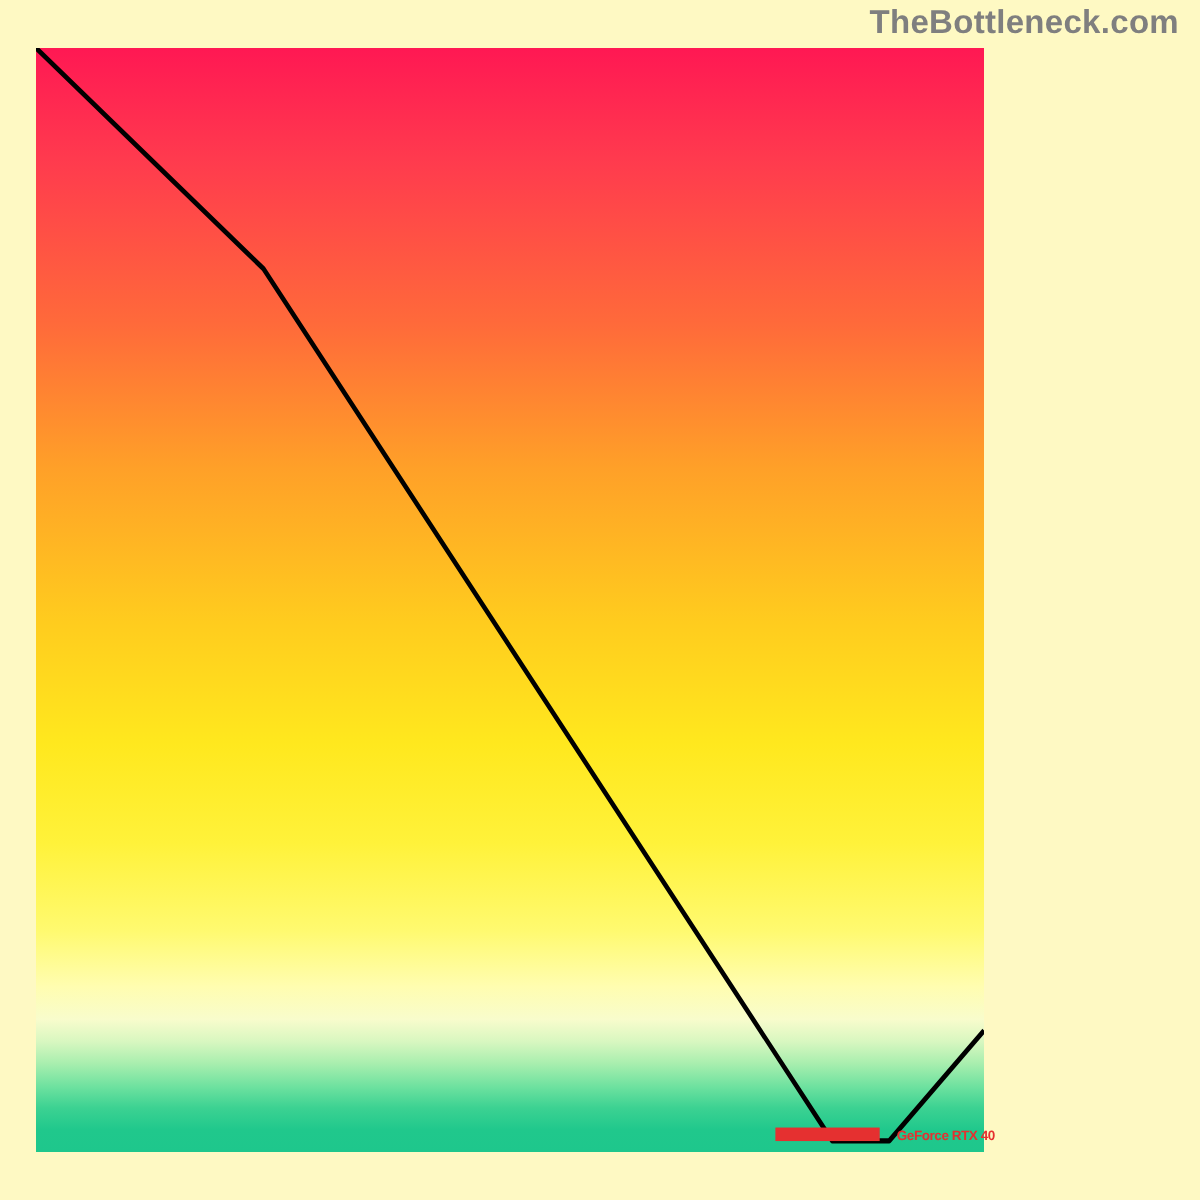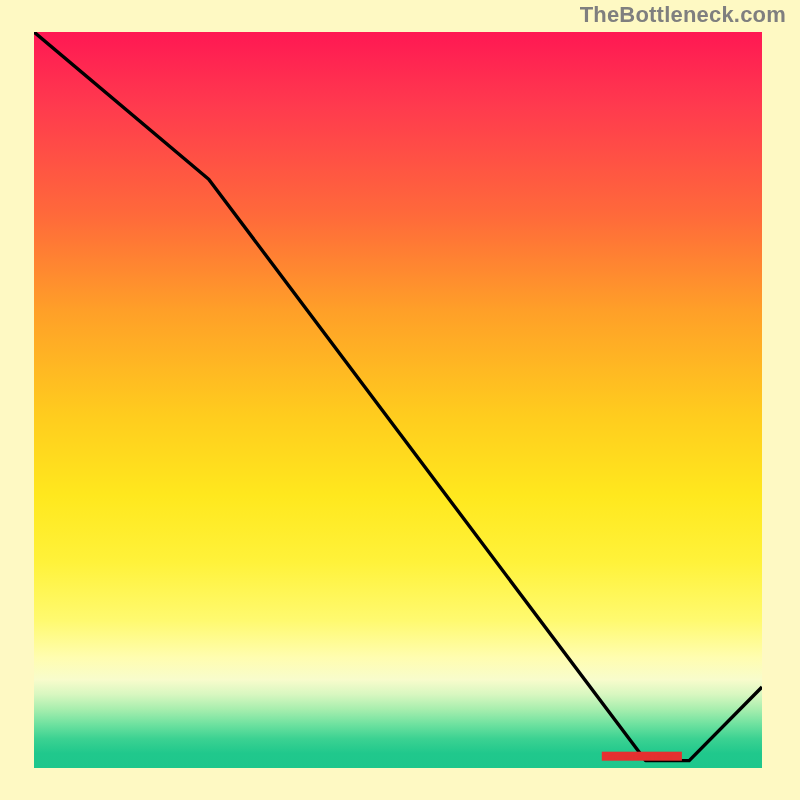--- a/index.html
+++ b/index.html
@@ -22,23 +22,23 @@
     top: 2px;
     right: 14px;
     color: #7f7f7f;
     font-size: 22px;
     font-weight: 600;
     letter-spacing: 0.2px;
     font-family: Arial, sans-serif;
   }
   .plot-area {
     position: absolute;
-    left: 34px;
+    left: 24px;
     top: 32px;
-    width: 728px;
+    width: 632px;
     height: 736px;
     
     background: linear-gradient(
       to bottom,
       #ff1853 0%,
       #ff3a4e 10%,
       #ff6a3a 25%,
       #ffa028 38%,
       #ffcc1e 52%,
       #ffe81e 63%,

